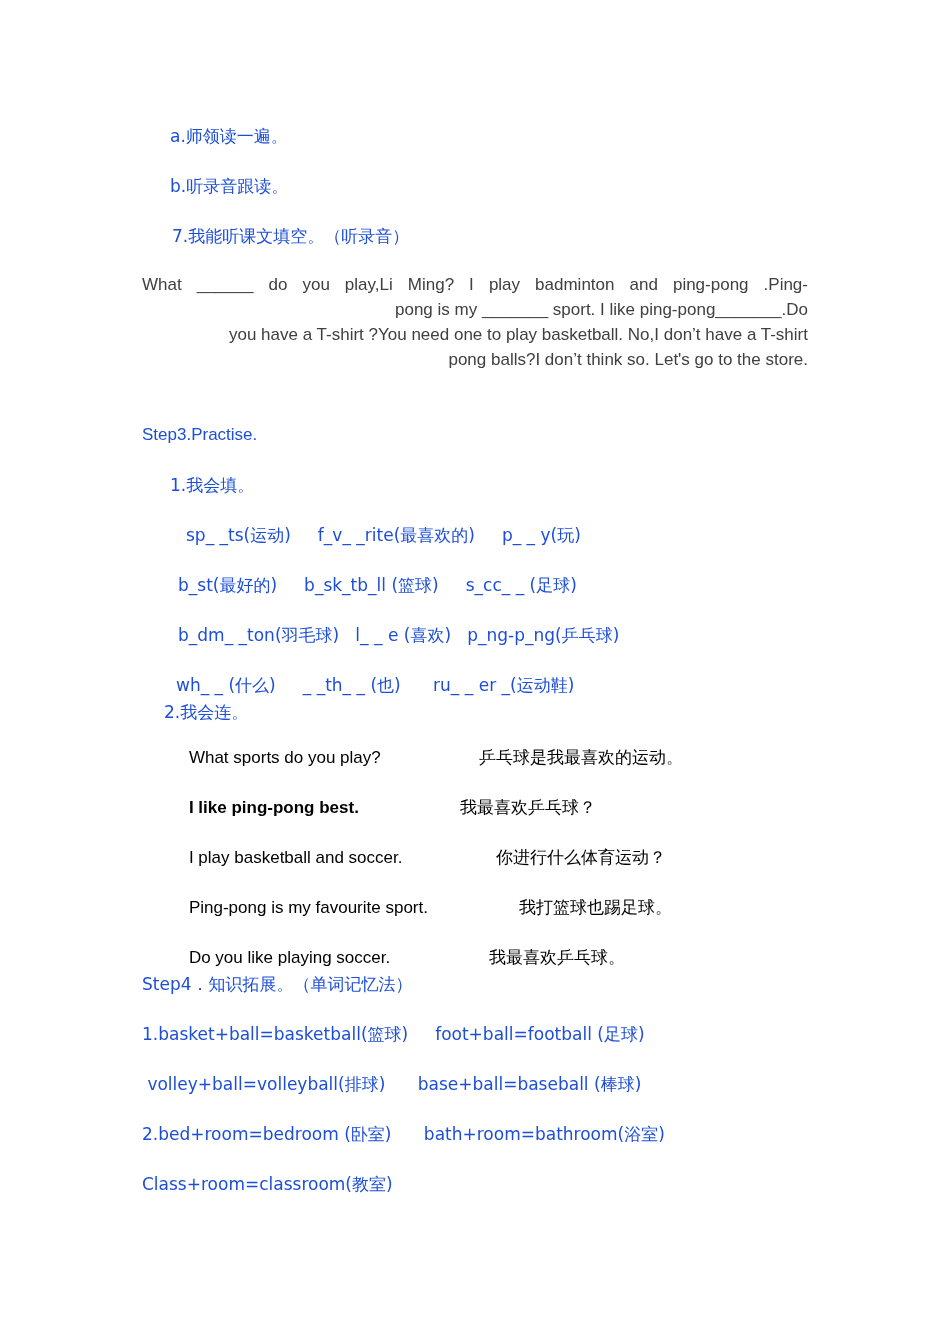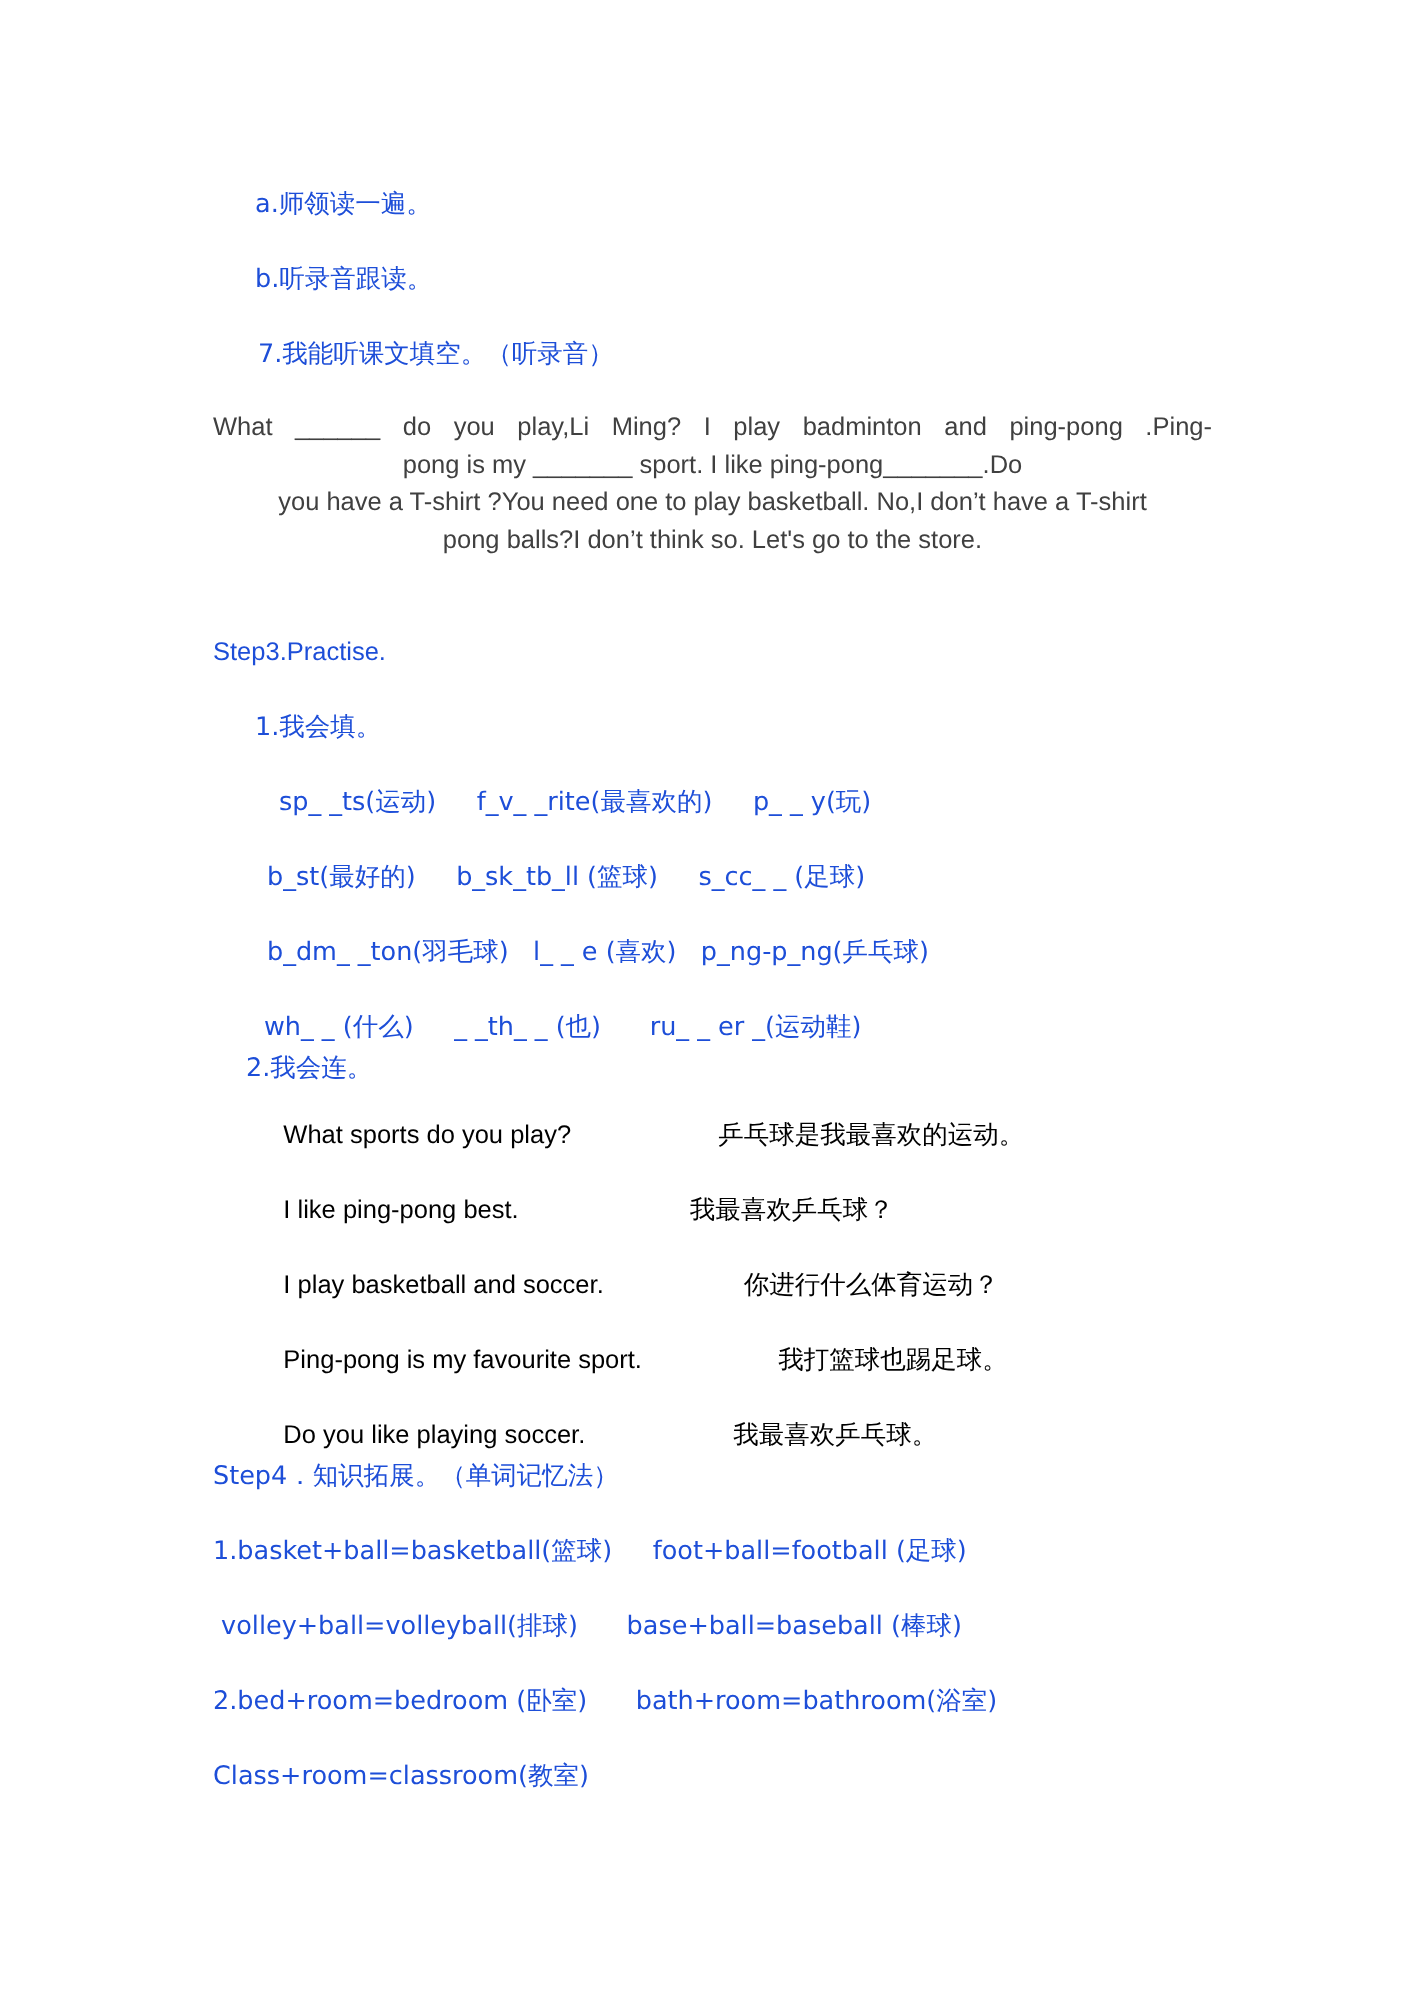--- a/index.html
+++ b/index.html
@@ -44,21 +44,21 @@
     color: #404040;
   }
   .para .jline {
     display: block;
     text-align: justify;
     text-align-last: justify;
     white-space: nowrap;
   }
   .para .nline {
     display: block;
-    text-align: center;
+    text-align: right;
     white-space: pre;
   }
   .cn { font-family: "DejaVu Sans", "Liberation Sans", sans-serif; }
   
   .matchrow {
     position: absolute;
     font-size: 17px;
     line-height: 22px;
     white-space: pre;
   }
@@ -95,21 +95,21 @@
 
   <div class="ln cn" style="left:176px; top:674px;">wh_ _ (什么)     _ _th_ _ (也)      ru_ _ er _(运动鞋)</div>
 
   <div class="ln cn" style="left:164px; top:701px;">2.我会连。</div>
 
   <div class="matchrow" style="left:170px; top:724px;">
     <span class="en" style="width:290px;">What sports do you play?</span><span class="zh cn">乒乓球是我最喜欢的运动。</span>
   </div>
 
   <div class="matchrow" style="left:170px; top:774px;">
-    <span class="en" style="width:271px;">I like ping-pong best.</span><span class="zh cn">我最喜欢乒乓球？</span>
+    <span class="en" style="width:271px;font-weight:bold;">I like ping-pong best.</span><span class="zh cn">我最喜欢乒乓球？</span>
   </div>
 
   <div class="matchrow" style="left:170px; top:824px;">
     <span class="en" style="width:307px;">I play basketball and soccer.</span><span class="zh cn">你进行什么体育运动？</span>
   </div>
 
   <div class="matchrow" style="left:170px; top:874px;">
     <span class="en" style="width:330px;">Ping-pong is my favourite sport.</span><span class="zh cn">我打篮球也踢足球。</span>
   </div>
 

